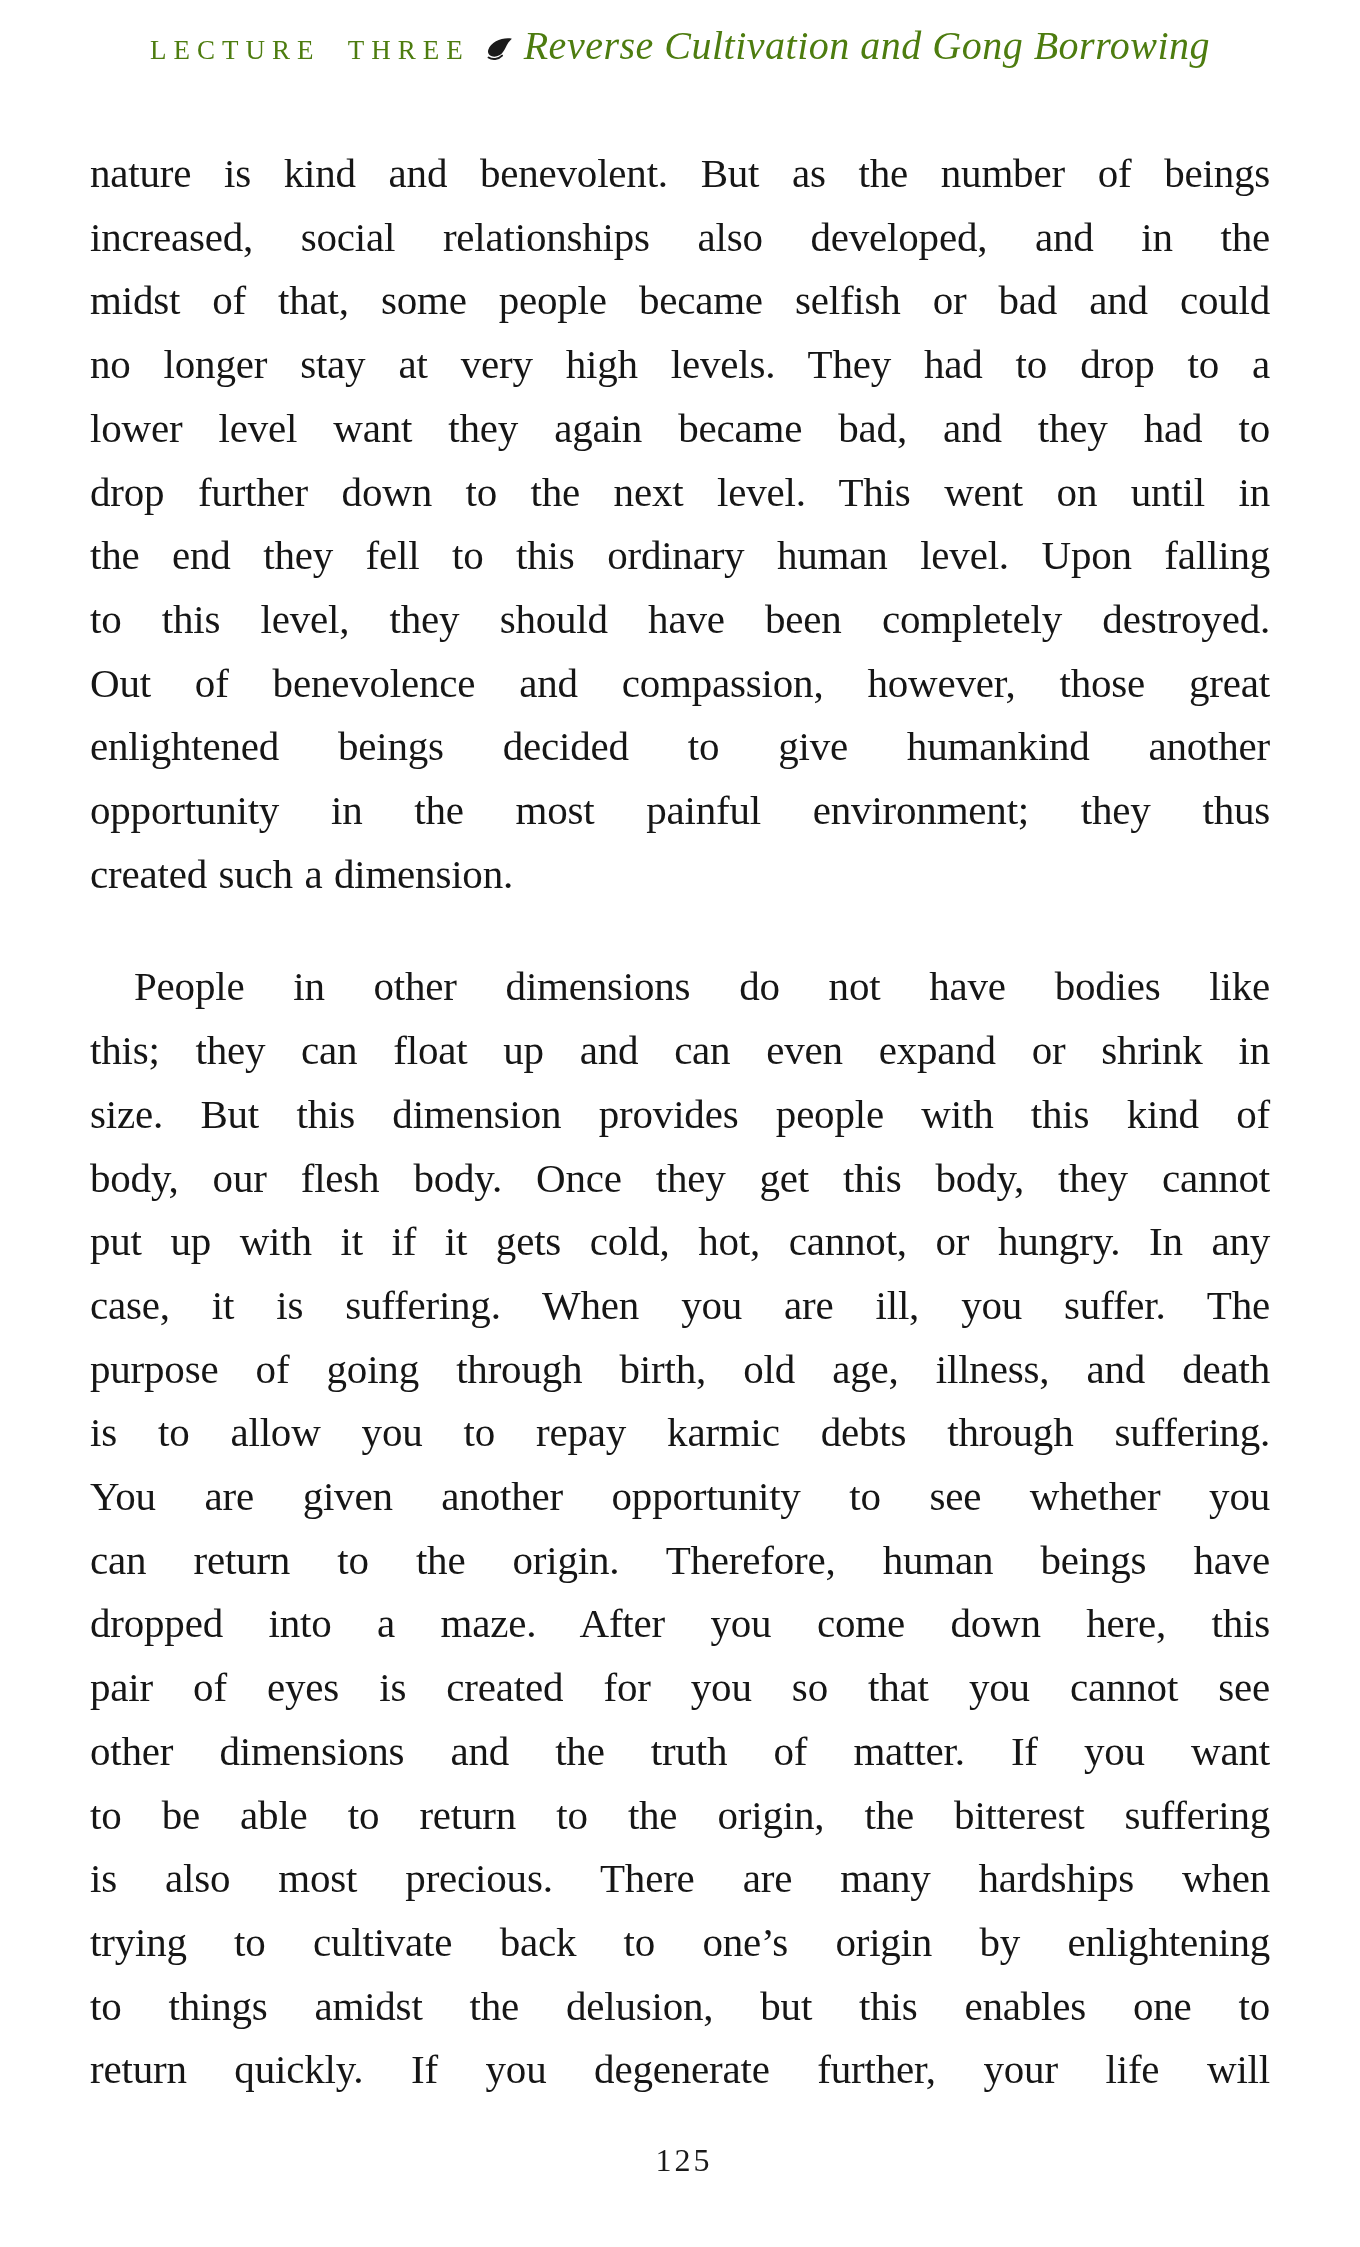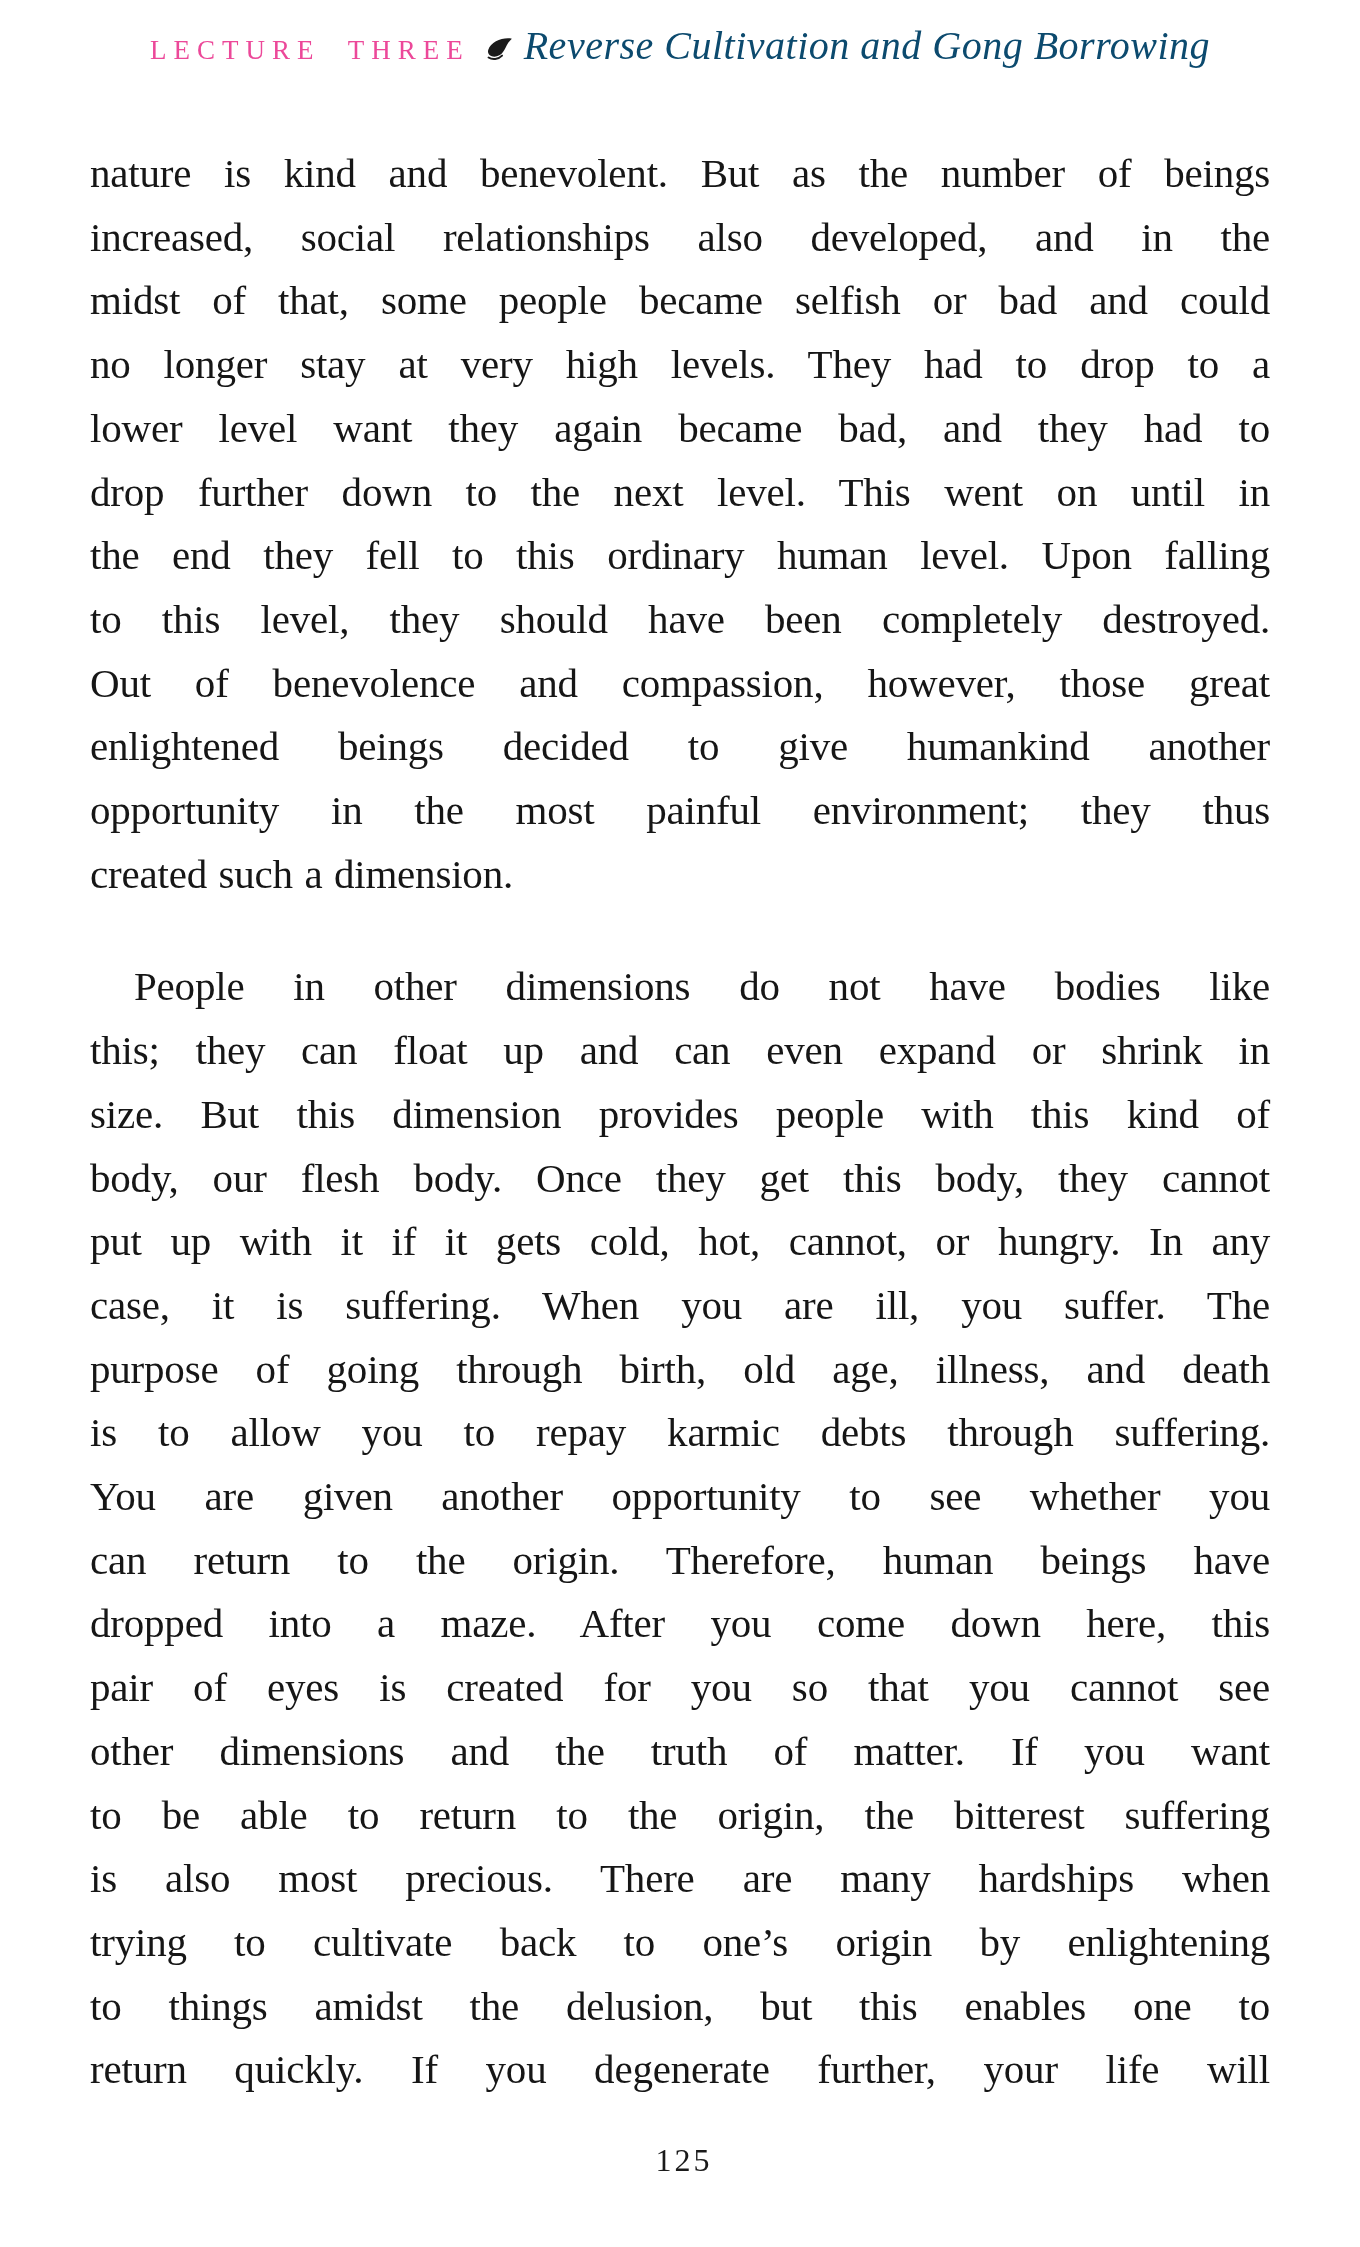--- a/index.html
+++ b/index.html
@@ -21,33 +21,33 @@
     top: 22px;
     left: 0;
     width: 100%;
     text-align: center;
     white-space: nowrap;
   }
   .lecture-label {
     font-size: 27px;
     letter-spacing: 7px;
     word-spacing: 14px;
-    color: #ec4899;
+    color: #4d7c0f;
   }
   .fleuron {
     display: inline-block;
     margin: 0 10px 0 14px;
     vertical-align: -4px;
   }
   .fleuron svg { display: block; }
   .chapter-title {
     font-style: italic;
     font-size: 40px;
     letter-spacing: 0.5px;
-    color: #0c4a6e;
+    color: #4d7c0f;
   }
   .text-block {
     position: absolute;
     left: 82px;
     top: 134px;
     width: 1196px;
   }
   .para { margin: 8px; }
   .para.gap { margin-top: 49px; }
   .line {

